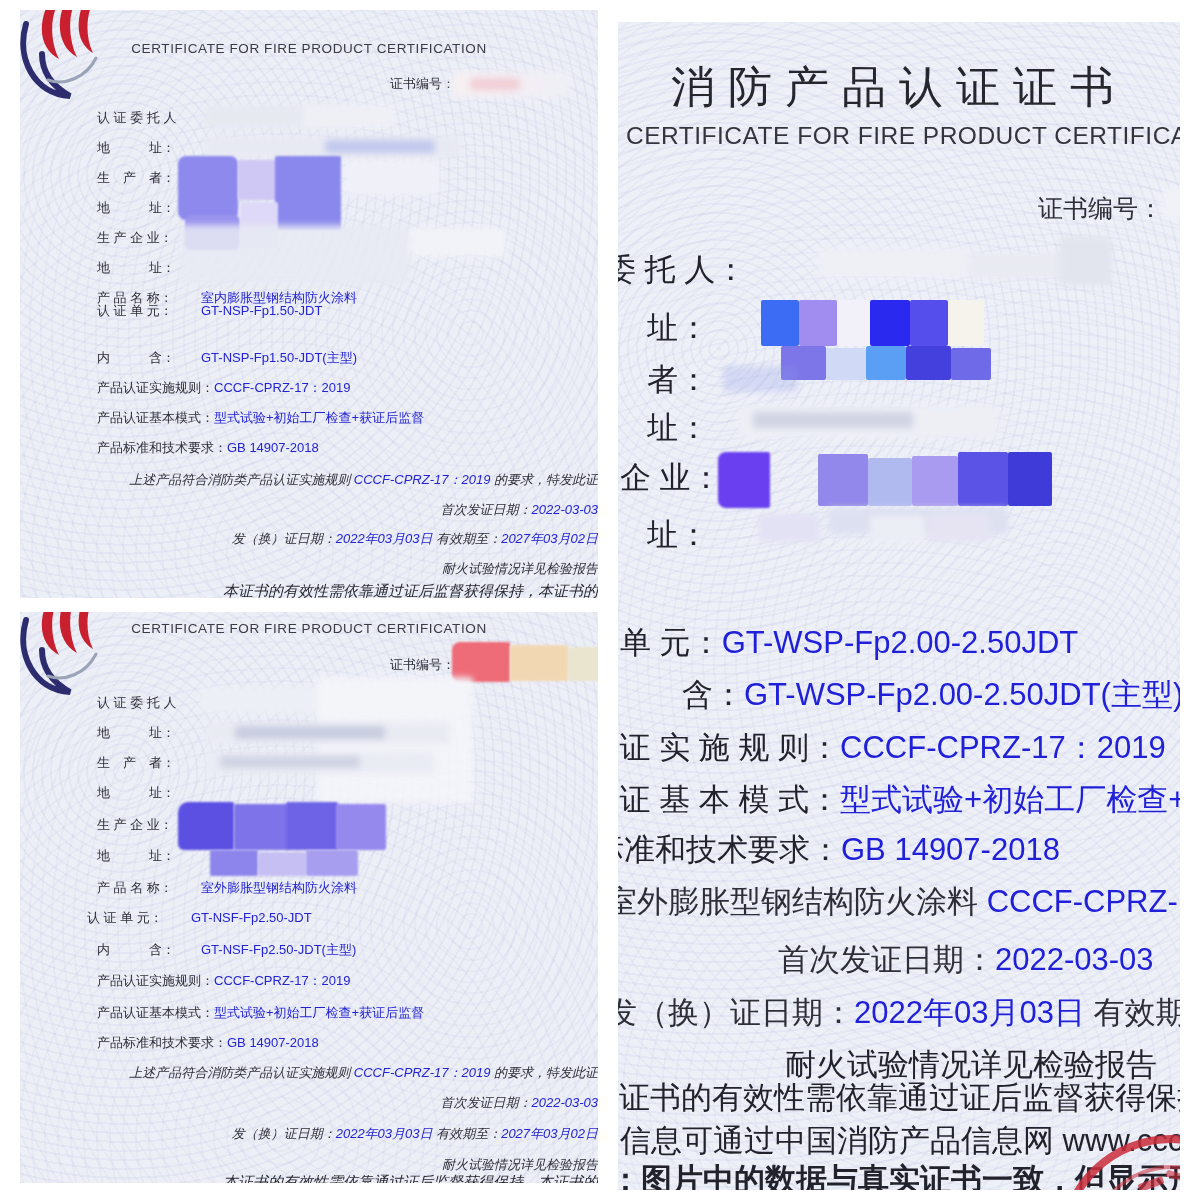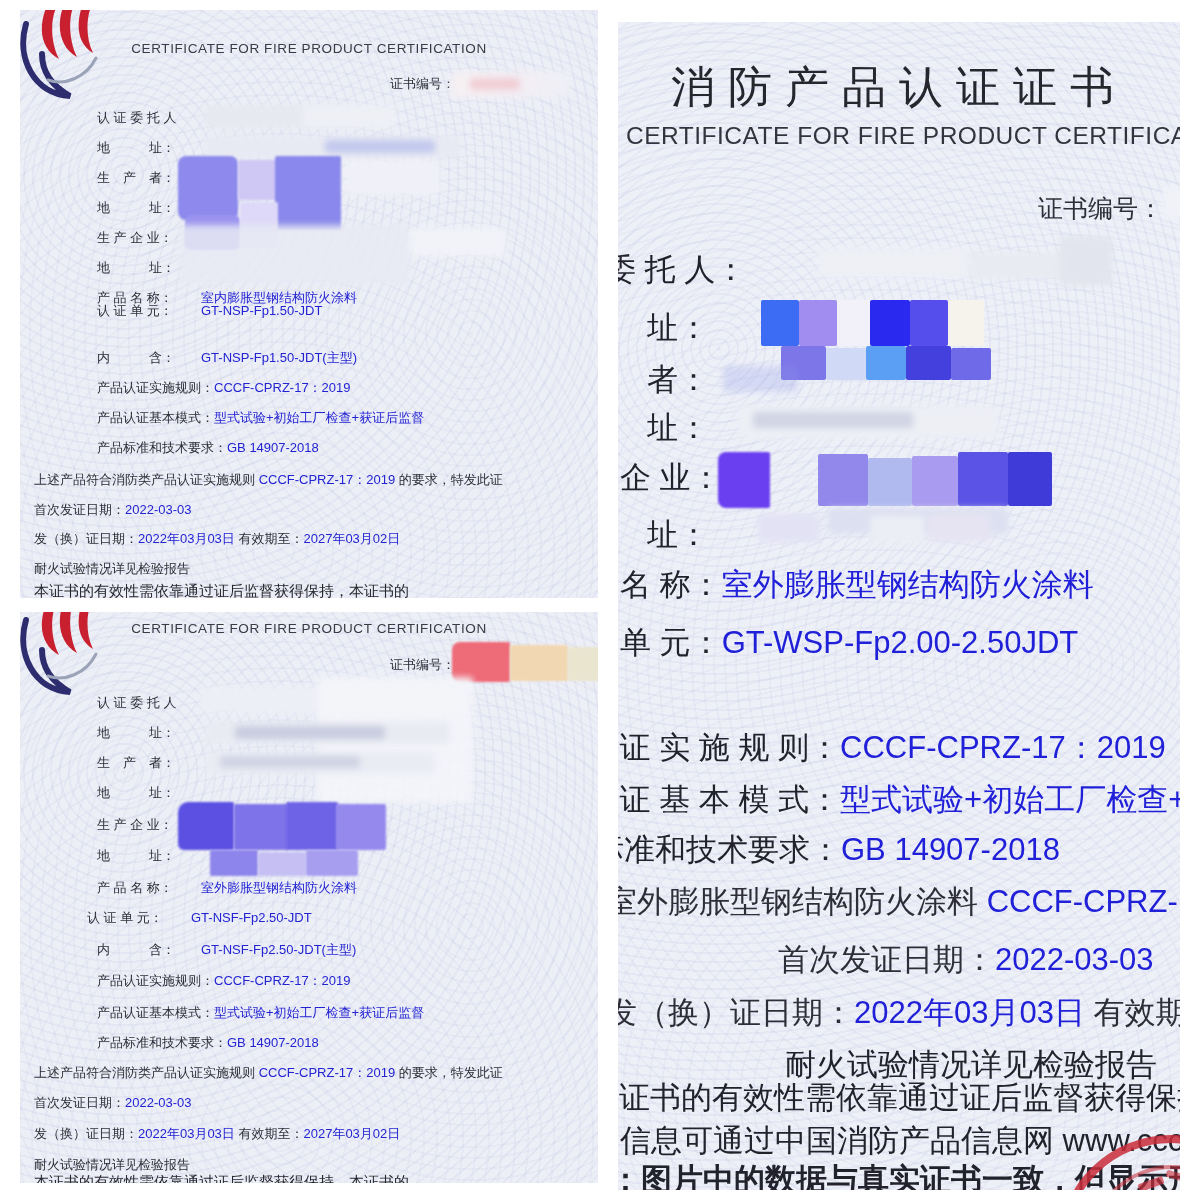--- a/index.html
+++ b/index.html
@@ -16,21 +16,21 @@
       repeating-radial-gradient(circle at 78% 55%, rgba(150,162,205,0.08) 0 2px, rgba(0,0,0,0) 2px 11px),
       repeating-radial-gradient(circle at 45% 92%, rgba(150,162,205,0.08) 0 2px, rgba(0,0,0,0) 2px 13px);
   }
   #cert1{left:20px;top:10px;width:578px;height:588px;}
   #cert2{left:20px;top:612px;width:578px;height:571px;}
   #cert3{left:618px;top:22px;width:562px;height:1168px;background-color:#eef0f8;}
   .row{position:absolute;white-space:nowrap;font-size:13px;color:#2e2e38;line-height:1.3;}
   .lbl{display:inline-block;width:104px;color:#2e2e38;vertical-align:top;}
   .lbl-auto{color:#2e2e38;}
   .val{color:#2323d2;}
-  .c{left:14px;width:100%;text-align:left;}
+  .c{left:0;width:100%;text-align:right;font-style:italic;}
   .ttl-s{position:absolute;left:0;width:100%;text-align:center;font-size:13.5px;letter-spacing:0.6px;color:#3a3a44;}
   .blue{color:#2323d2;}
   .blk{color:#2e2e38;}
   .big{font-size:15px;color:#26262e;}
   
   #cert3 .row{font-size:31px;color:#22222c;}
   #cert3 .val{color:#2020d8;}
   .ttl-cn{position:absolute;top:36px;left:0;width:100%;text-align:center;
     font-size:44px;letter-spacing:13px;color:#26262e;}
   .ttl-en3{position:absolute;top:100px;left:8px;white-space:nowrap;font-size:24.5px;
@@ -186,22 +186,22 @@
   <div class="px" style="left:294px;top:434px;width:46px;height:50px;background:#a89bf0;"></div>
   <div class="px" style="left:340px;top:430px;width:50px;height:54px;background:#5b53e6;"></div>
   <div class="px" style="left:390px;top:430px;width:44px;height:54px;background:#3f3bd9;"></div>
   <div class="smudge" style="left:210px;top:486px;width:180px;height:26px;background:#dde0f0;"></div>
 
   <div class="row" style="left:29px;top:493px;"><span>址：</span><span class="val"></span></div>
   <div class="smudge" style="left:140px;top:492px;width:62px;height:28px;background:#e3e2f4;"></div>
   <div class="smudge" style="left:252px;top:494px;width:55px;height:26px;background:#eceef6;"></div>
   <div class="smudge" style="left:310px;top:492px;width:62px;height:28px;background:#e6e4f3;"></div>
 
-  <div class="row" style="left:2px;top:543px;"><span>名 称：</span><span class="val">室外膨胀型钢结构防火涂料</span></div>
   <div class="row" style="left:2px;top:601px;"><span>单 元：</span><span class="val">GT-WSP-Fp2.00-2.50JDT</span></div>
+  <div class="row" style="left:64px;top:653px;"><span>含：</span><span class="val">GT-WSP-Fp2.00-2.50JDT(主型)</span></div>
   <div class="row" style="left:-38px;top:706px;"><span>认 证 实 施 规 则：</span><span class="val">CCCF-CPRZ-17：2019</span></div>
   <div class="row" style="left:-38px;top:758px;"><span>认 证 基 本 模 式：</span><span class="val">型式试验+初始工厂检查+获证后监督</span></div>
   <div class="row" style="left:-25px;top:808px;"><span>标准和技术要求：</span><span class="val">GB 14907-2018</span></div>
 
   <div class="row" style="left:-12px;top:860px;"><span class="blk">室外膨胀型钢结构防火涂料 </span><span class="val">CCCF-CPRZ-17：2019</span></div>
   <div class="row" style="left:160px;top:918px;"><span class="blk">首次发证日期：</span><span class="val">2022-03-03</span></div>
   <div class="row" style="left:-12px;top:971px;"><span class="blk">发（换）证日期：</span><span class="val">2022年03月03日</span><span class="blk"> 有效期至：</span><span class="val">2027年03月02日</span></div>
   <div class="row" style="left:167px;top:1023px;">耐火试验情况详见检验报告</div>
   <div class="row bigline" style="left:-30px;top:1056px;">本证书的有效性需依靠通过证后监督获得保持，本证书的</div>
   <div class="row bigline" style="left:2px;top:1099px;">信息可通过中国消防产品信息网 www.cccf.com.cn</div>

